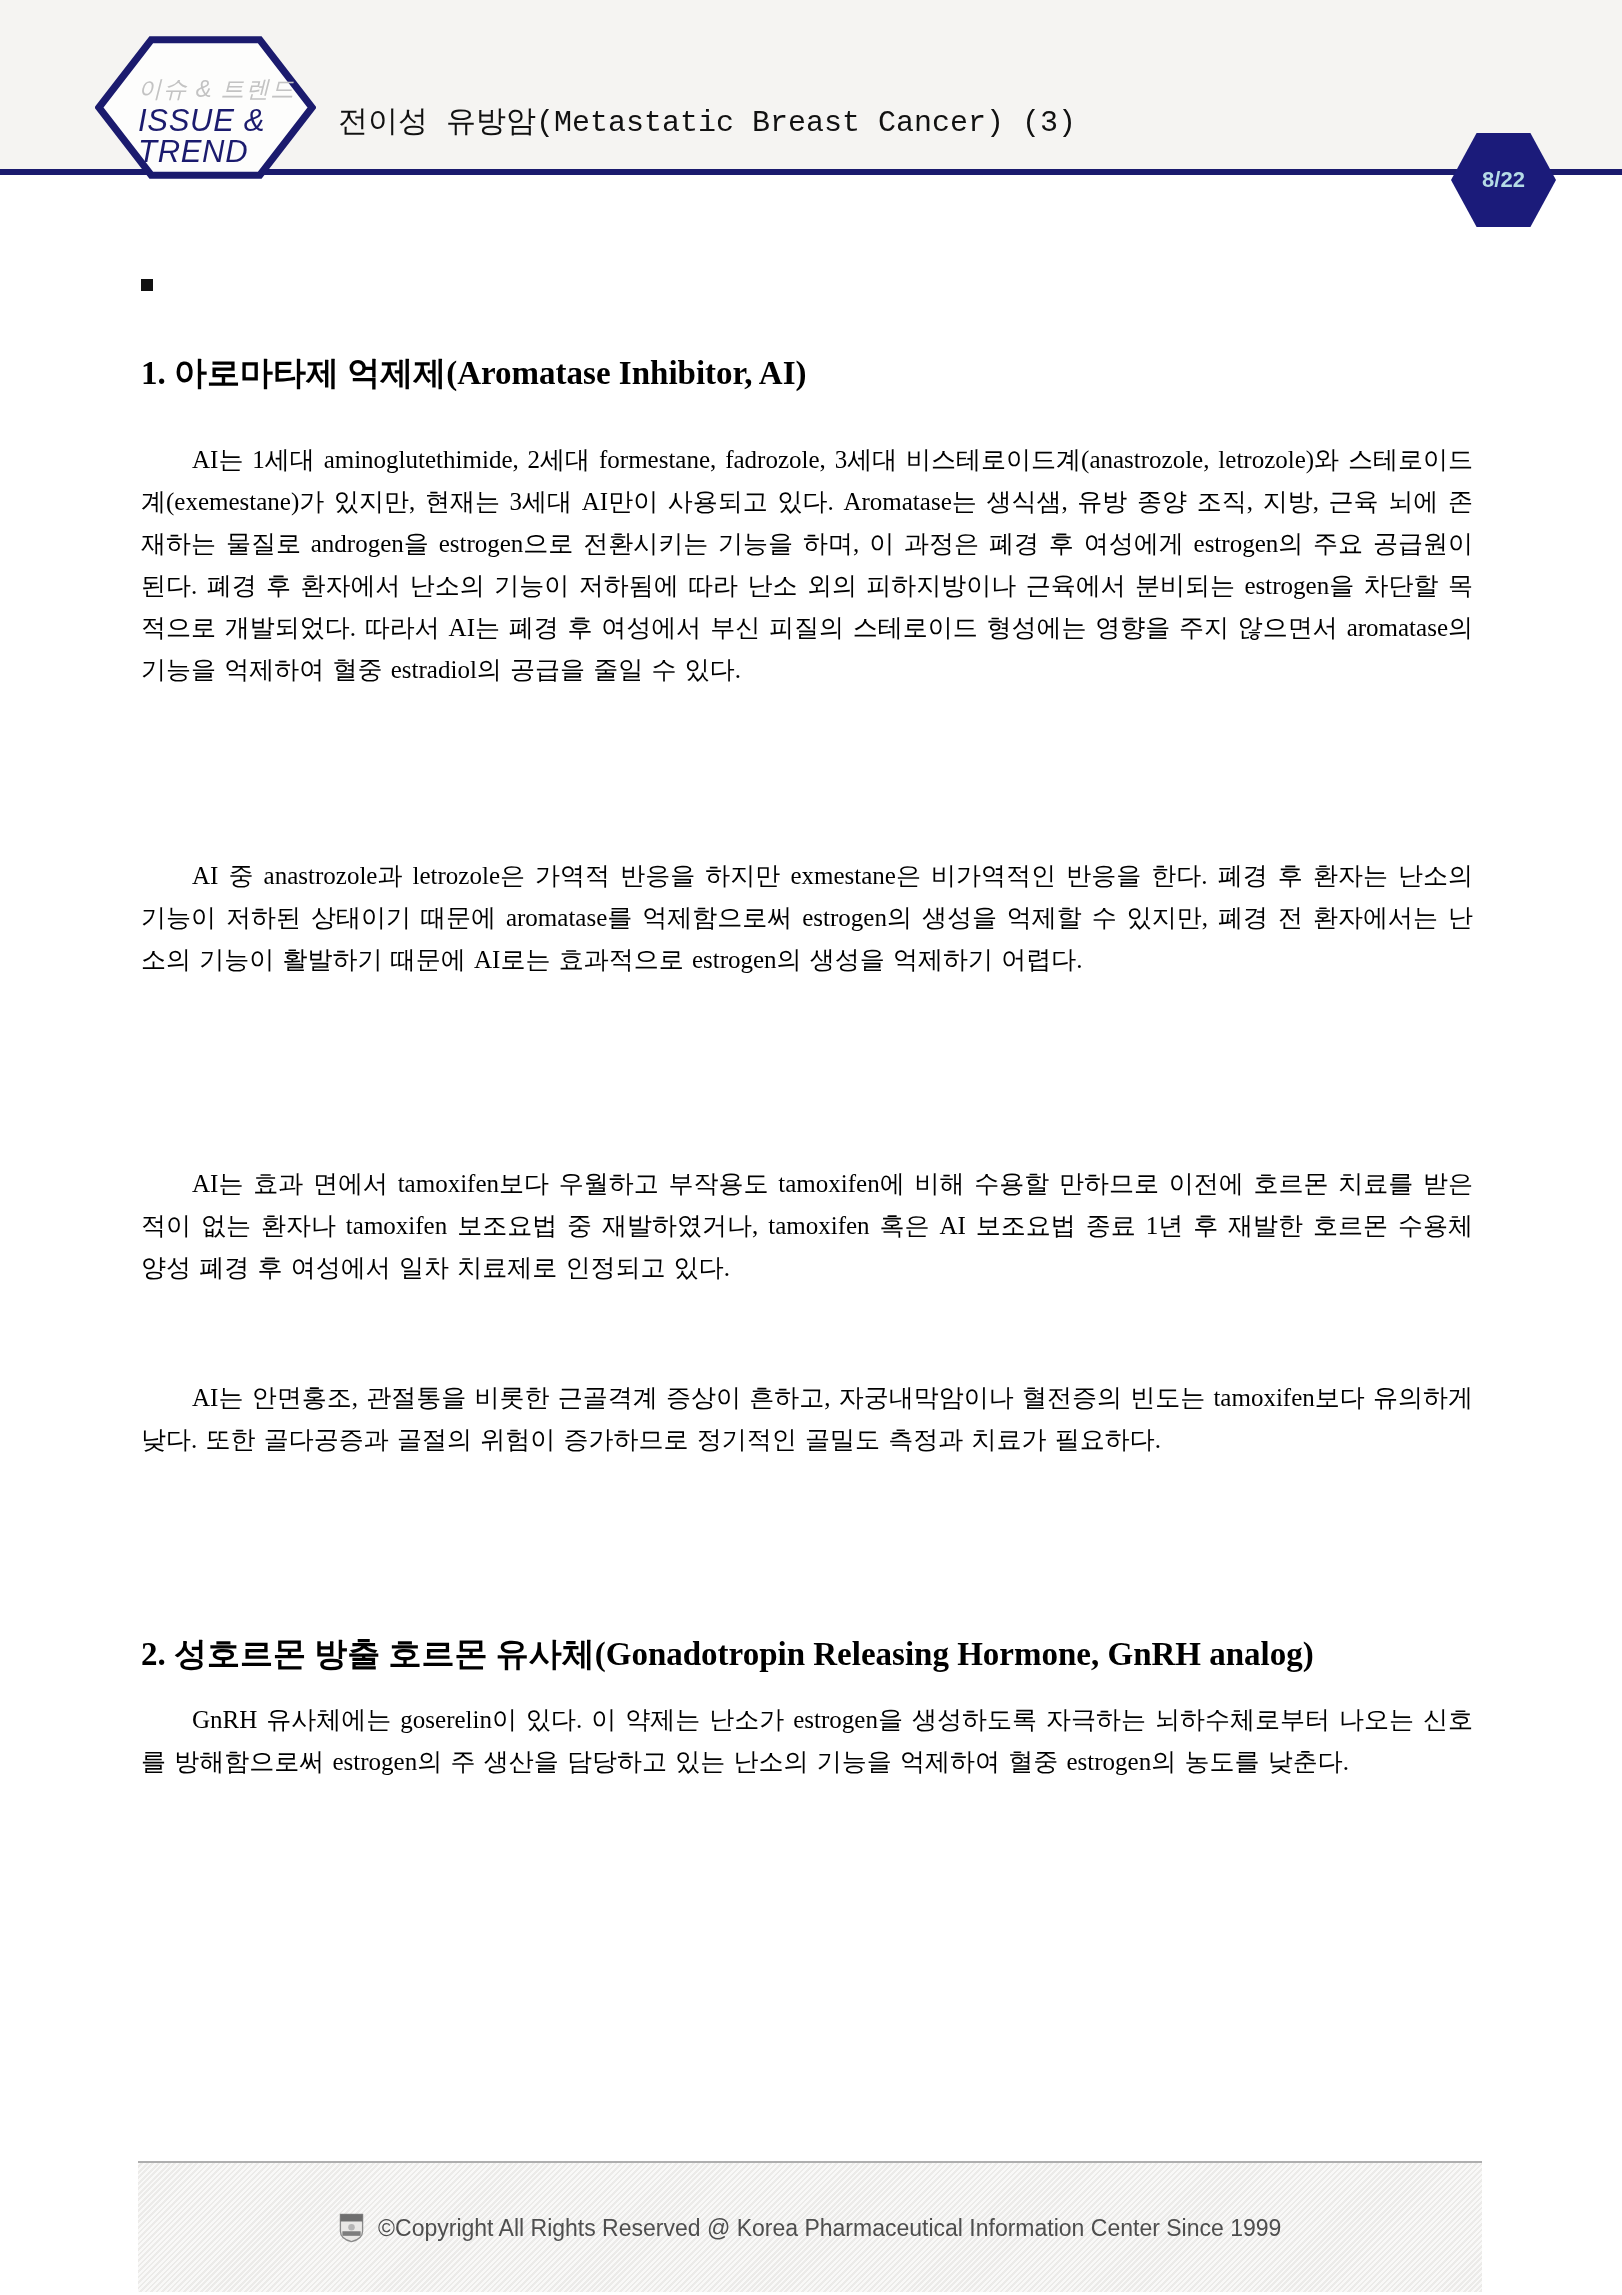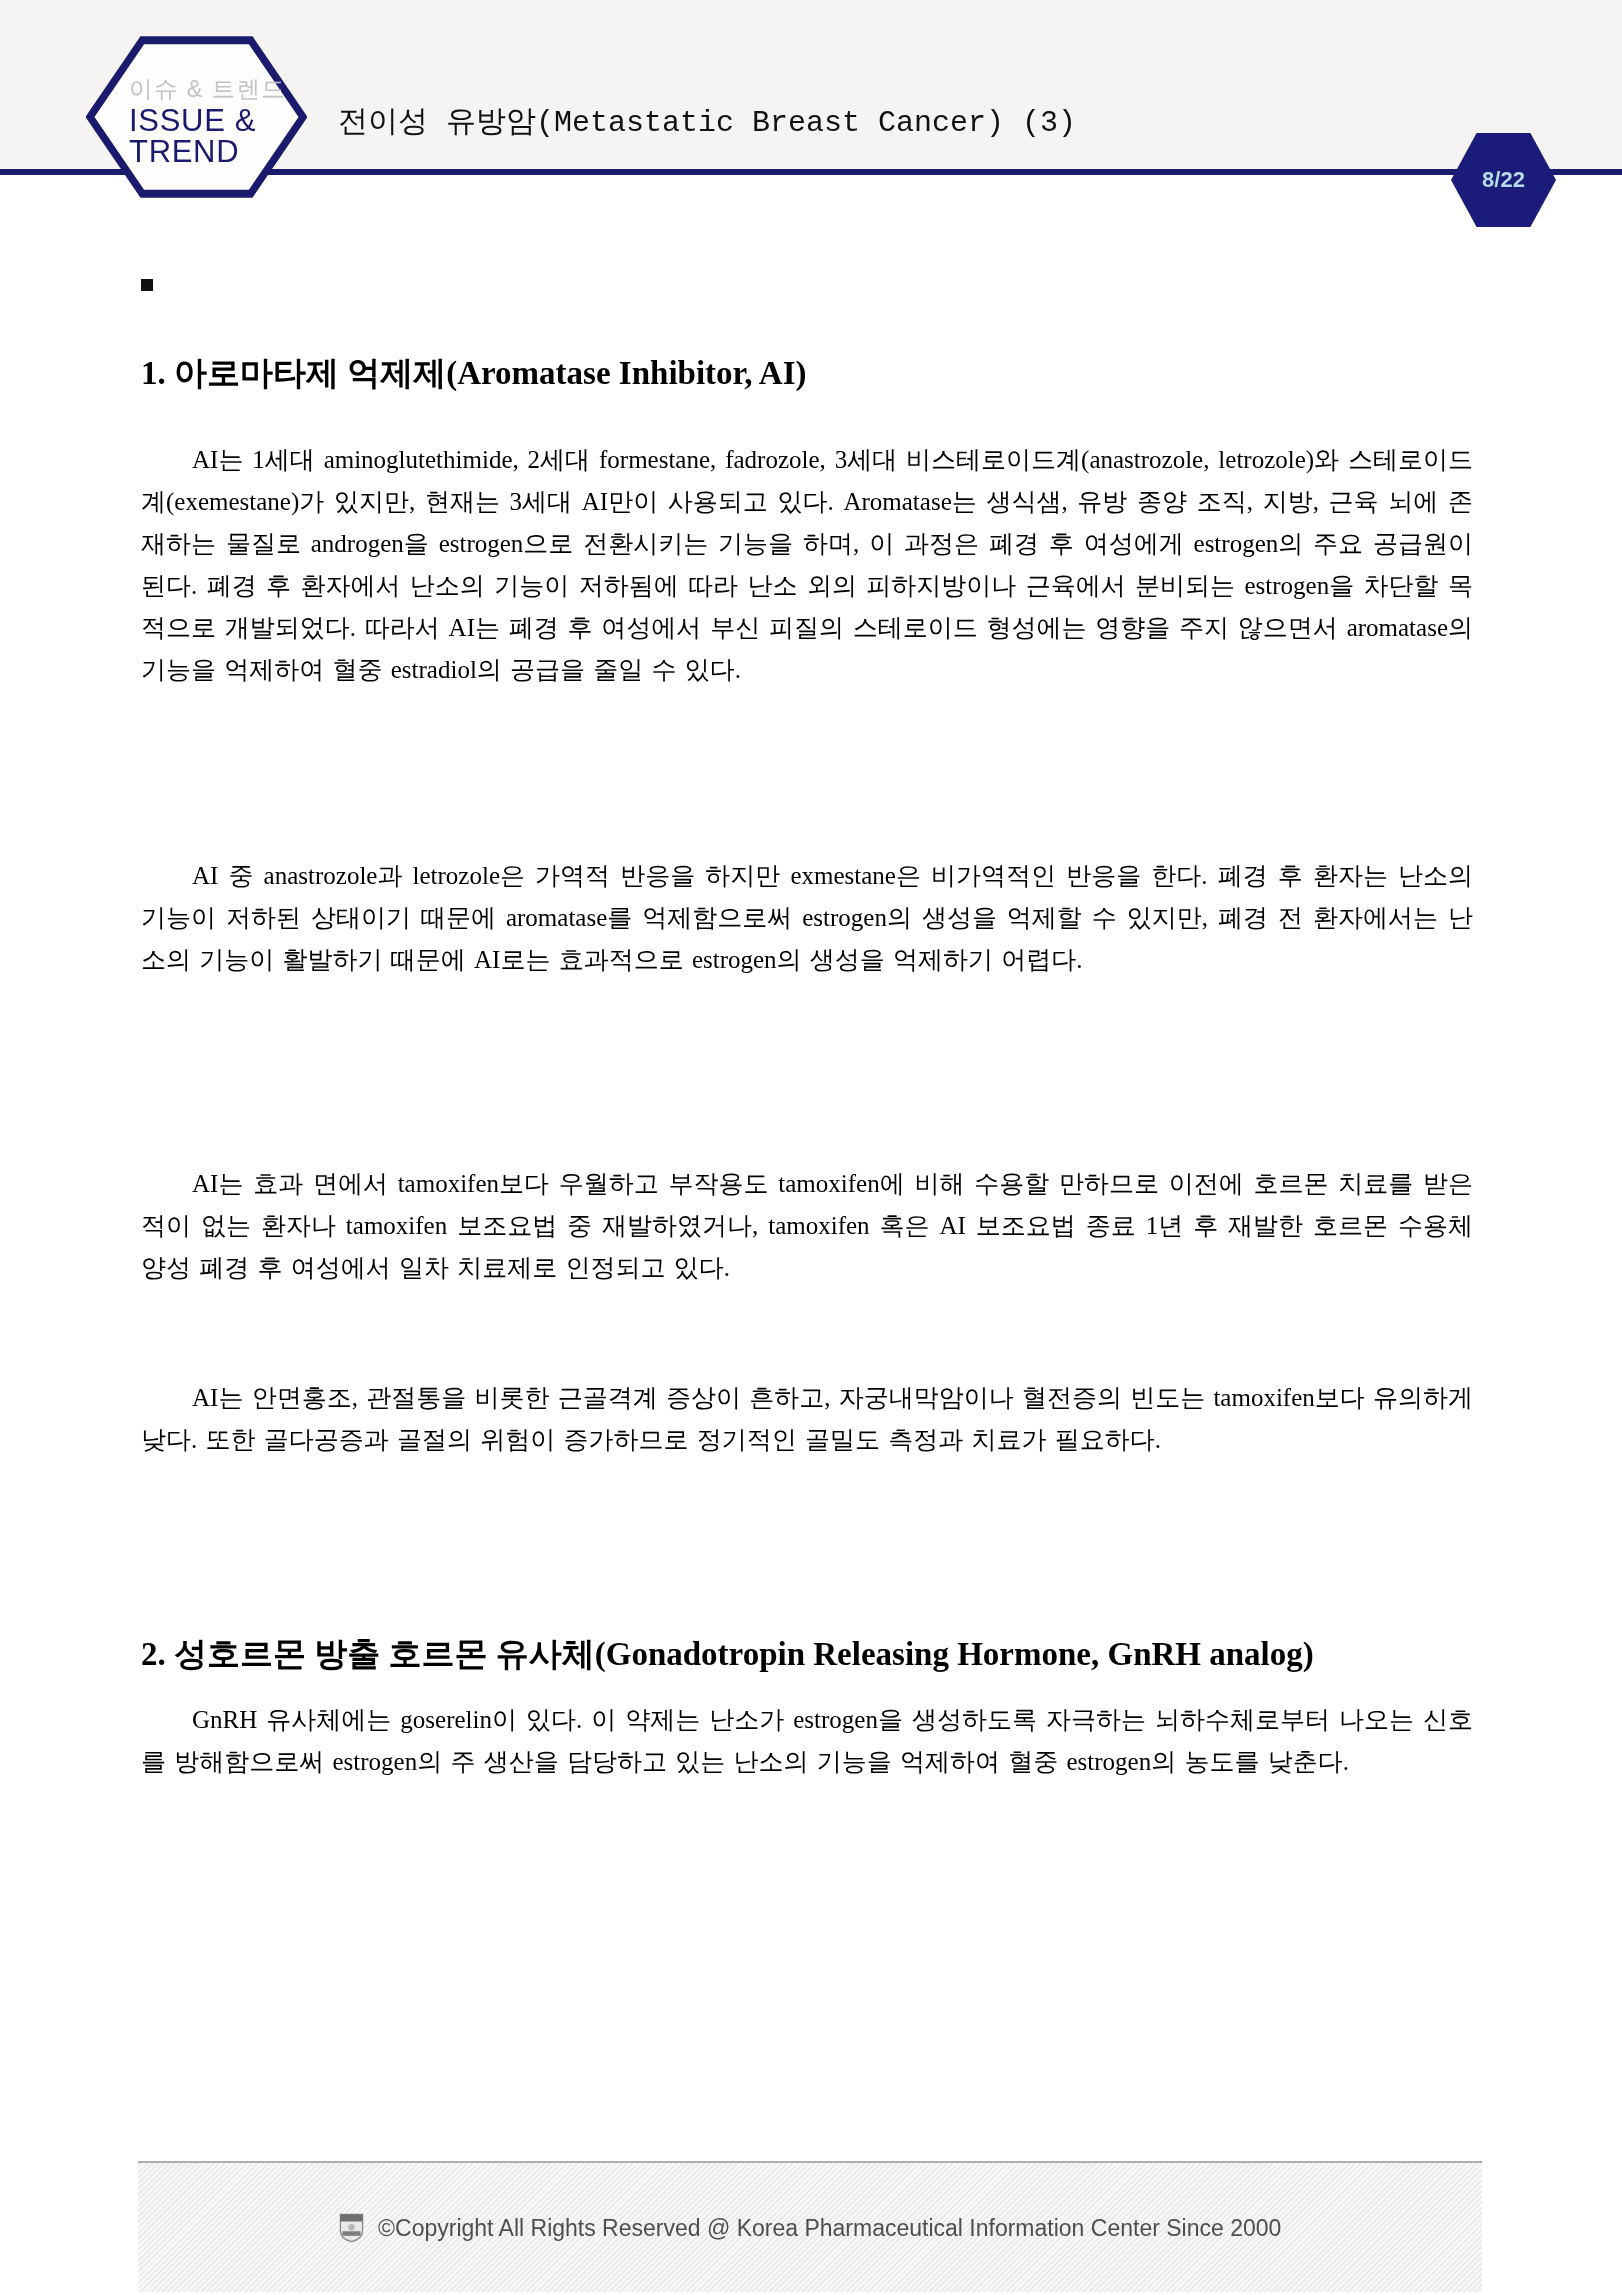--- a/index.html
+++ b/index.html
@@ -19,23 +19,24 @@
     position: absolute;
     top: 0; left: 0;
     width: 1623px;
     height: 175px;
     background: #f5f4f2;
     border-bottom: 6.5px solid #1b1b6e;
   }
 
   .logo {
     position: absolute;
-    left: 86px; top: 36px;
-    width: 221px; height: 162px;
+    left: 95px; top: 36px;
+    width: 221px; height: 143px;
     z-index: 3;
+    font-style: italic;
   }
   .logo svg { position: absolute; left: 0; top: 0; width: 100%; height: 100%; }
   .logo-text {
     position: absolute;
     left: 43px; top: 38px;
     font-family: "Liberation Sans", sans-serif;
     white-space: nowrap;
   }
   .logo-tagline {
     font-size: 23.6px;
@@ -198,17 +199,17 @@
 
   </main>
 
   <footer class="footer">
     <svg class="shield" viewBox="0 0 38 46">
       <path d="M2,2 h34 v26 c0,10 -9,14 -17,16 c-8,-2 -17,-6 -17,-16 Z" fill="#e9e8e6" stroke="#8a8a8a" stroke-width="2"></path>
       <rect x="2" y="2" width="34" height="11" fill="#6f6f6f"></rect>
       <circle cx="19" cy="22" r="5" fill="#b5b5b5"></circle>
       <rect x="5" y="28" width="28" height="7" fill="#7d7d7d"></rect>
     </svg>
-    <span class="copyright">©Copyright All Rights Reserved @ Korea Pharmaceutical Information Center Since 2000</span>
+    <span class="copyright">©Copyright All Rights Reserved @ Korea Pharmaceutical Information Center Since 1999</span>
   </footer>
 
 </div>
 
 
 </body></html>

